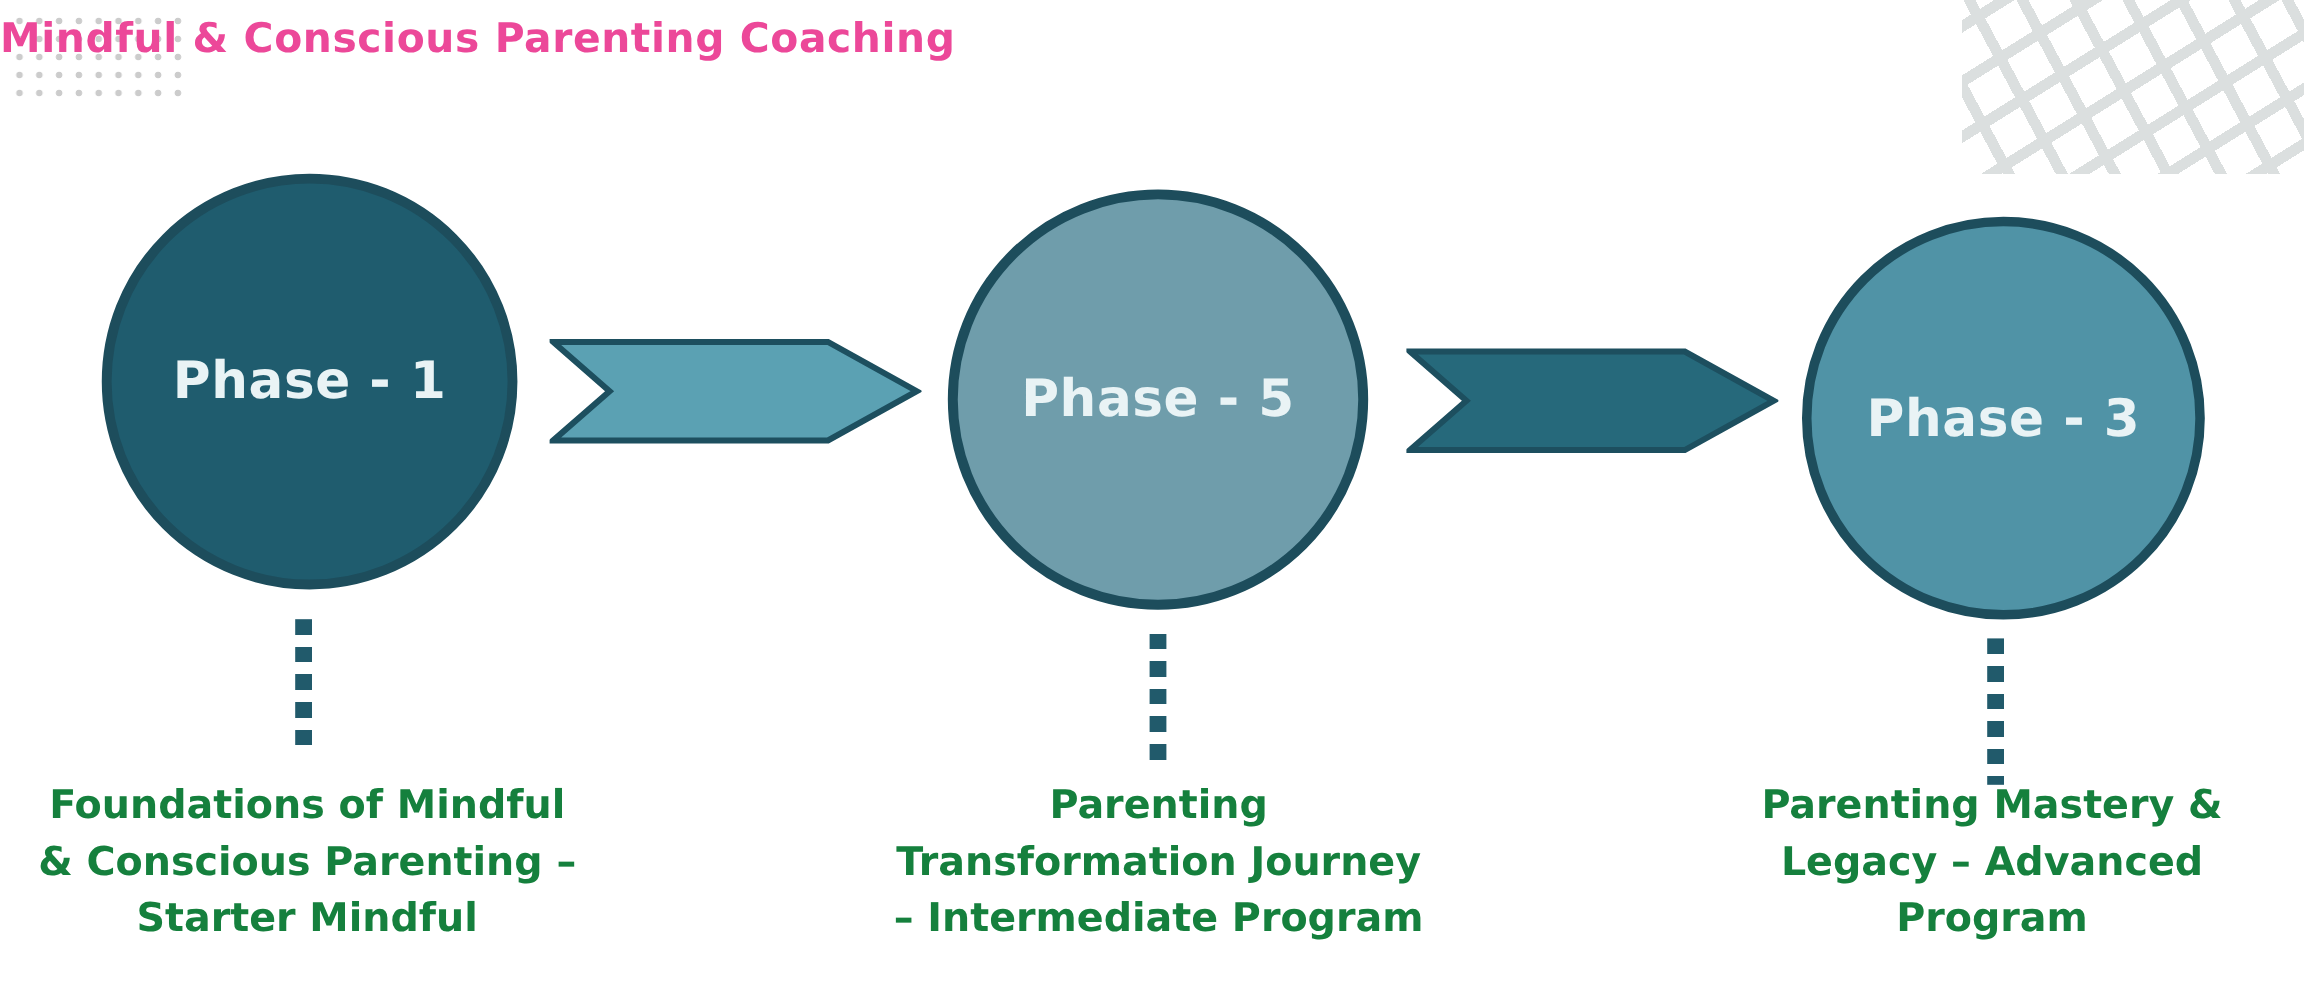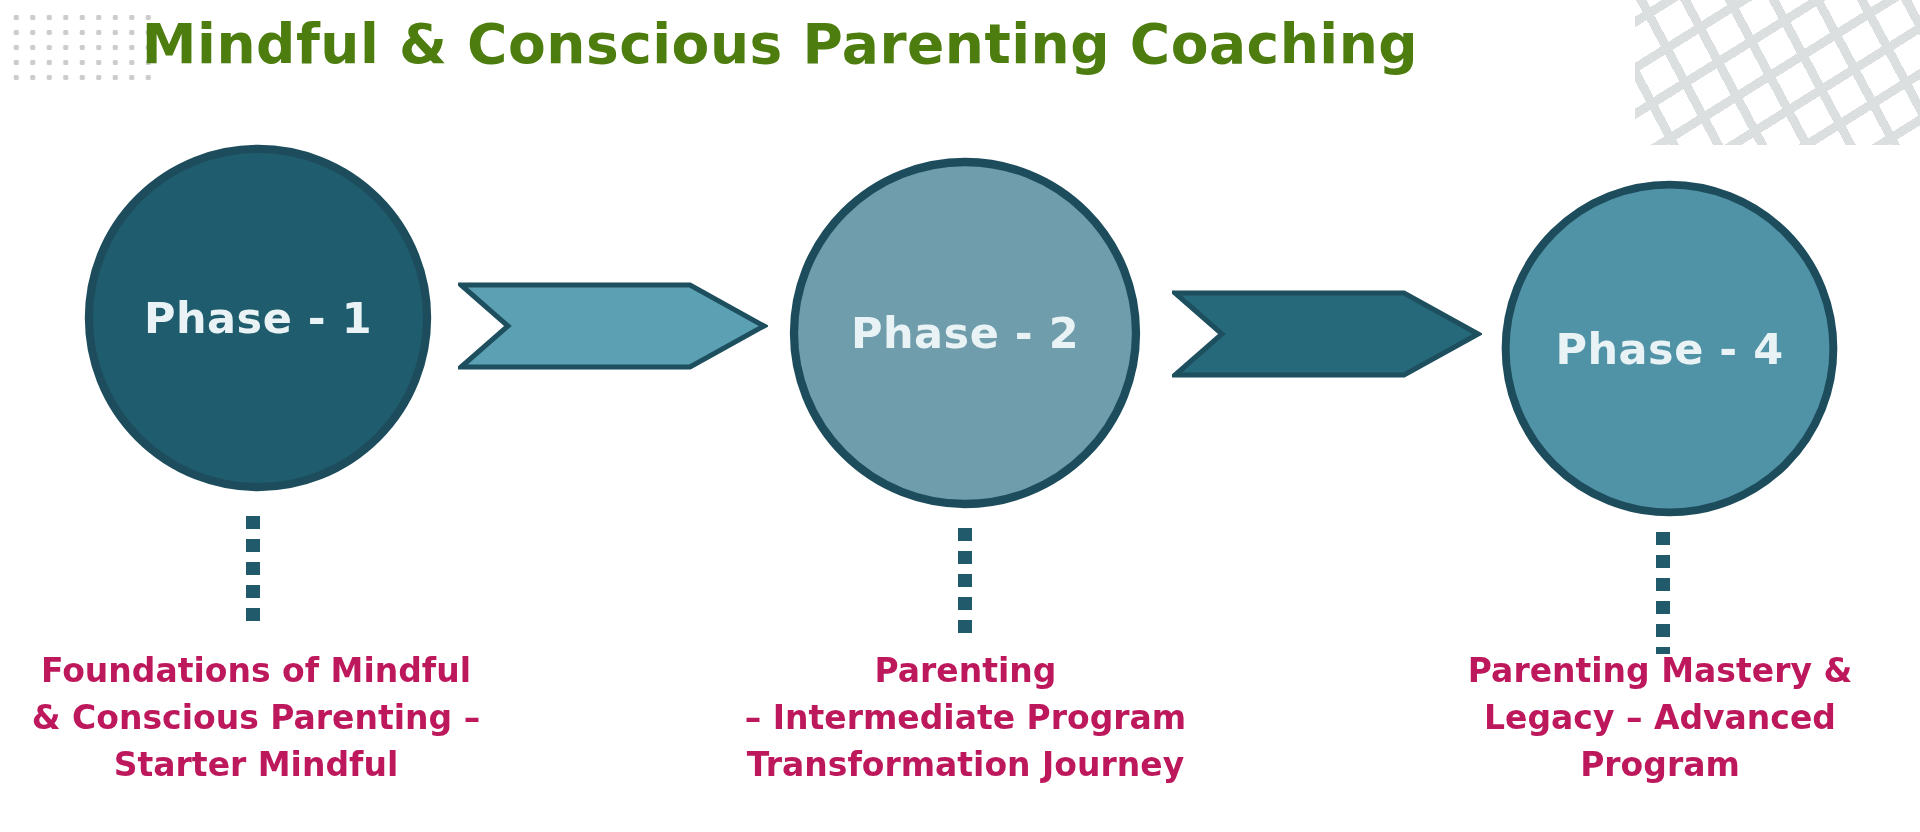--- a/index.html
+++ b/index.html
@@ -12,25 +12,24 @@
     height:832px;
     background:#ffffff;
     overflow:hidden;
   }
 
   .title {
     position:absolute;
     top:12px;
     left:0;
     width:1560px;
-    text-align:center;
-    font-size:55px;
+    font-size:34px;
     font-weight:800;
     letter-spacing:0.5px;
-    color:#4d7c0f;
+    color:#ec4899;
   }
 
   .dots {
     position:absolute;
     left:8px;
     top:10px;
     width:150px;
     height:72px;
     background-image: radial-gradient(circle, #cccccc 2.7px, transparent 3px);
     background-size: 16.5px 15px;
@@ -69,21 +68,21 @@
     width:14px;
     background-image: repeating-linear-gradient(to bottom, #215a6b 0 13px, transparent 13px 23px);
   }
 
   .desc {
     position:absolute;
     text-align:center;
     font-size:33px;
     font-weight:700;
     line-height:1.42;
-    color:#be185d;
+    color:#15803d;
   }
   .desc span { display:block; }
 
   
   #phase1 { left:80px;  top:140px; width:356px; height:356px; }
   #phase2 { left:785px; top:153px; width:360px; height:360px; }
   #phase3 { left:1497px;top:176px; width:345px; height:345px; }
 
   #arrow1 { left:458px;  top:282px; width:310px; height:88px; }
   #arrow2 { left:1172px; top:290px; width:310px; height:88px; }
@@ -114,48 +113,48 @@
   </div>
 
   <svg class="arrow" id="arrow1" viewBox="0 0 310 88" aria-hidden="true">
     <polygon points="3,3 232,3 306,44 232,85 3,85 50,44" stroke="#1d4f5f" stroke-width="5" stroke-linejoin="miter" fill="#5ba1b3"></polygon>
   </svg>
 
   <div class="phase" id="phase2">
     <svg viewBox="0 0 100 100" aria-hidden="true">
       <circle cx="50" cy="50" r="47.5" stroke="#1d4d5c" stroke-width="2.3" fill="#6f9dab"></circle>
     </svg>
-    <span class="phase-label">Phase - 2</span>
+    <span class="phase-label">Phase - 5</span>
   </div>
 
   <svg class="arrow" id="arrow2" viewBox="0 0 310 88" aria-hidden="true">
     <polygon points="3,3 232,3 306,44 232,85 3,85 50,44" stroke="#1d4f5f" stroke-width="5" stroke-linejoin="miter" fill="#26697b"></polygon>
   </svg>
 
   <div class="phase" id="phase3">
     <svg viewBox="0 0 100 100" aria-hidden="true">
       <circle cx="50" cy="50" r="47.5" stroke="#1d4d5c" stroke-width="2.3" fill="#5093a6"></circle>
     </svg>
-    <span class="phase-label">Phase - 4</span>
+    <span class="phase-label">Phase - 3</span>
   </div>
 
   <div class="connector" id="conn1"></div>
   <div class="connector" id="conn2"></div>
   <div class="connector" id="conn3"></div>
 
   <div class="desc" id="desc1">
     <span>Foundations of Mindful</span>
     <span>&amp; Conscious Parenting –</span>
     <span>Starter Mindful</span>
   </div>
 
   <div class="desc" id="desc2">
     <span>Parenting</span>
+    <span>Transformation Journey</span>
     <span>– Intermediate Program</span>
-    <span>Transformation Journey</span>
   </div>
 
   <div class="desc" id="desc3">
     <span>Parenting Mastery &amp;</span>
     <span>Legacy – Advanced</span>
     <span>Program</span>
   </div>
 
 </div>
 

